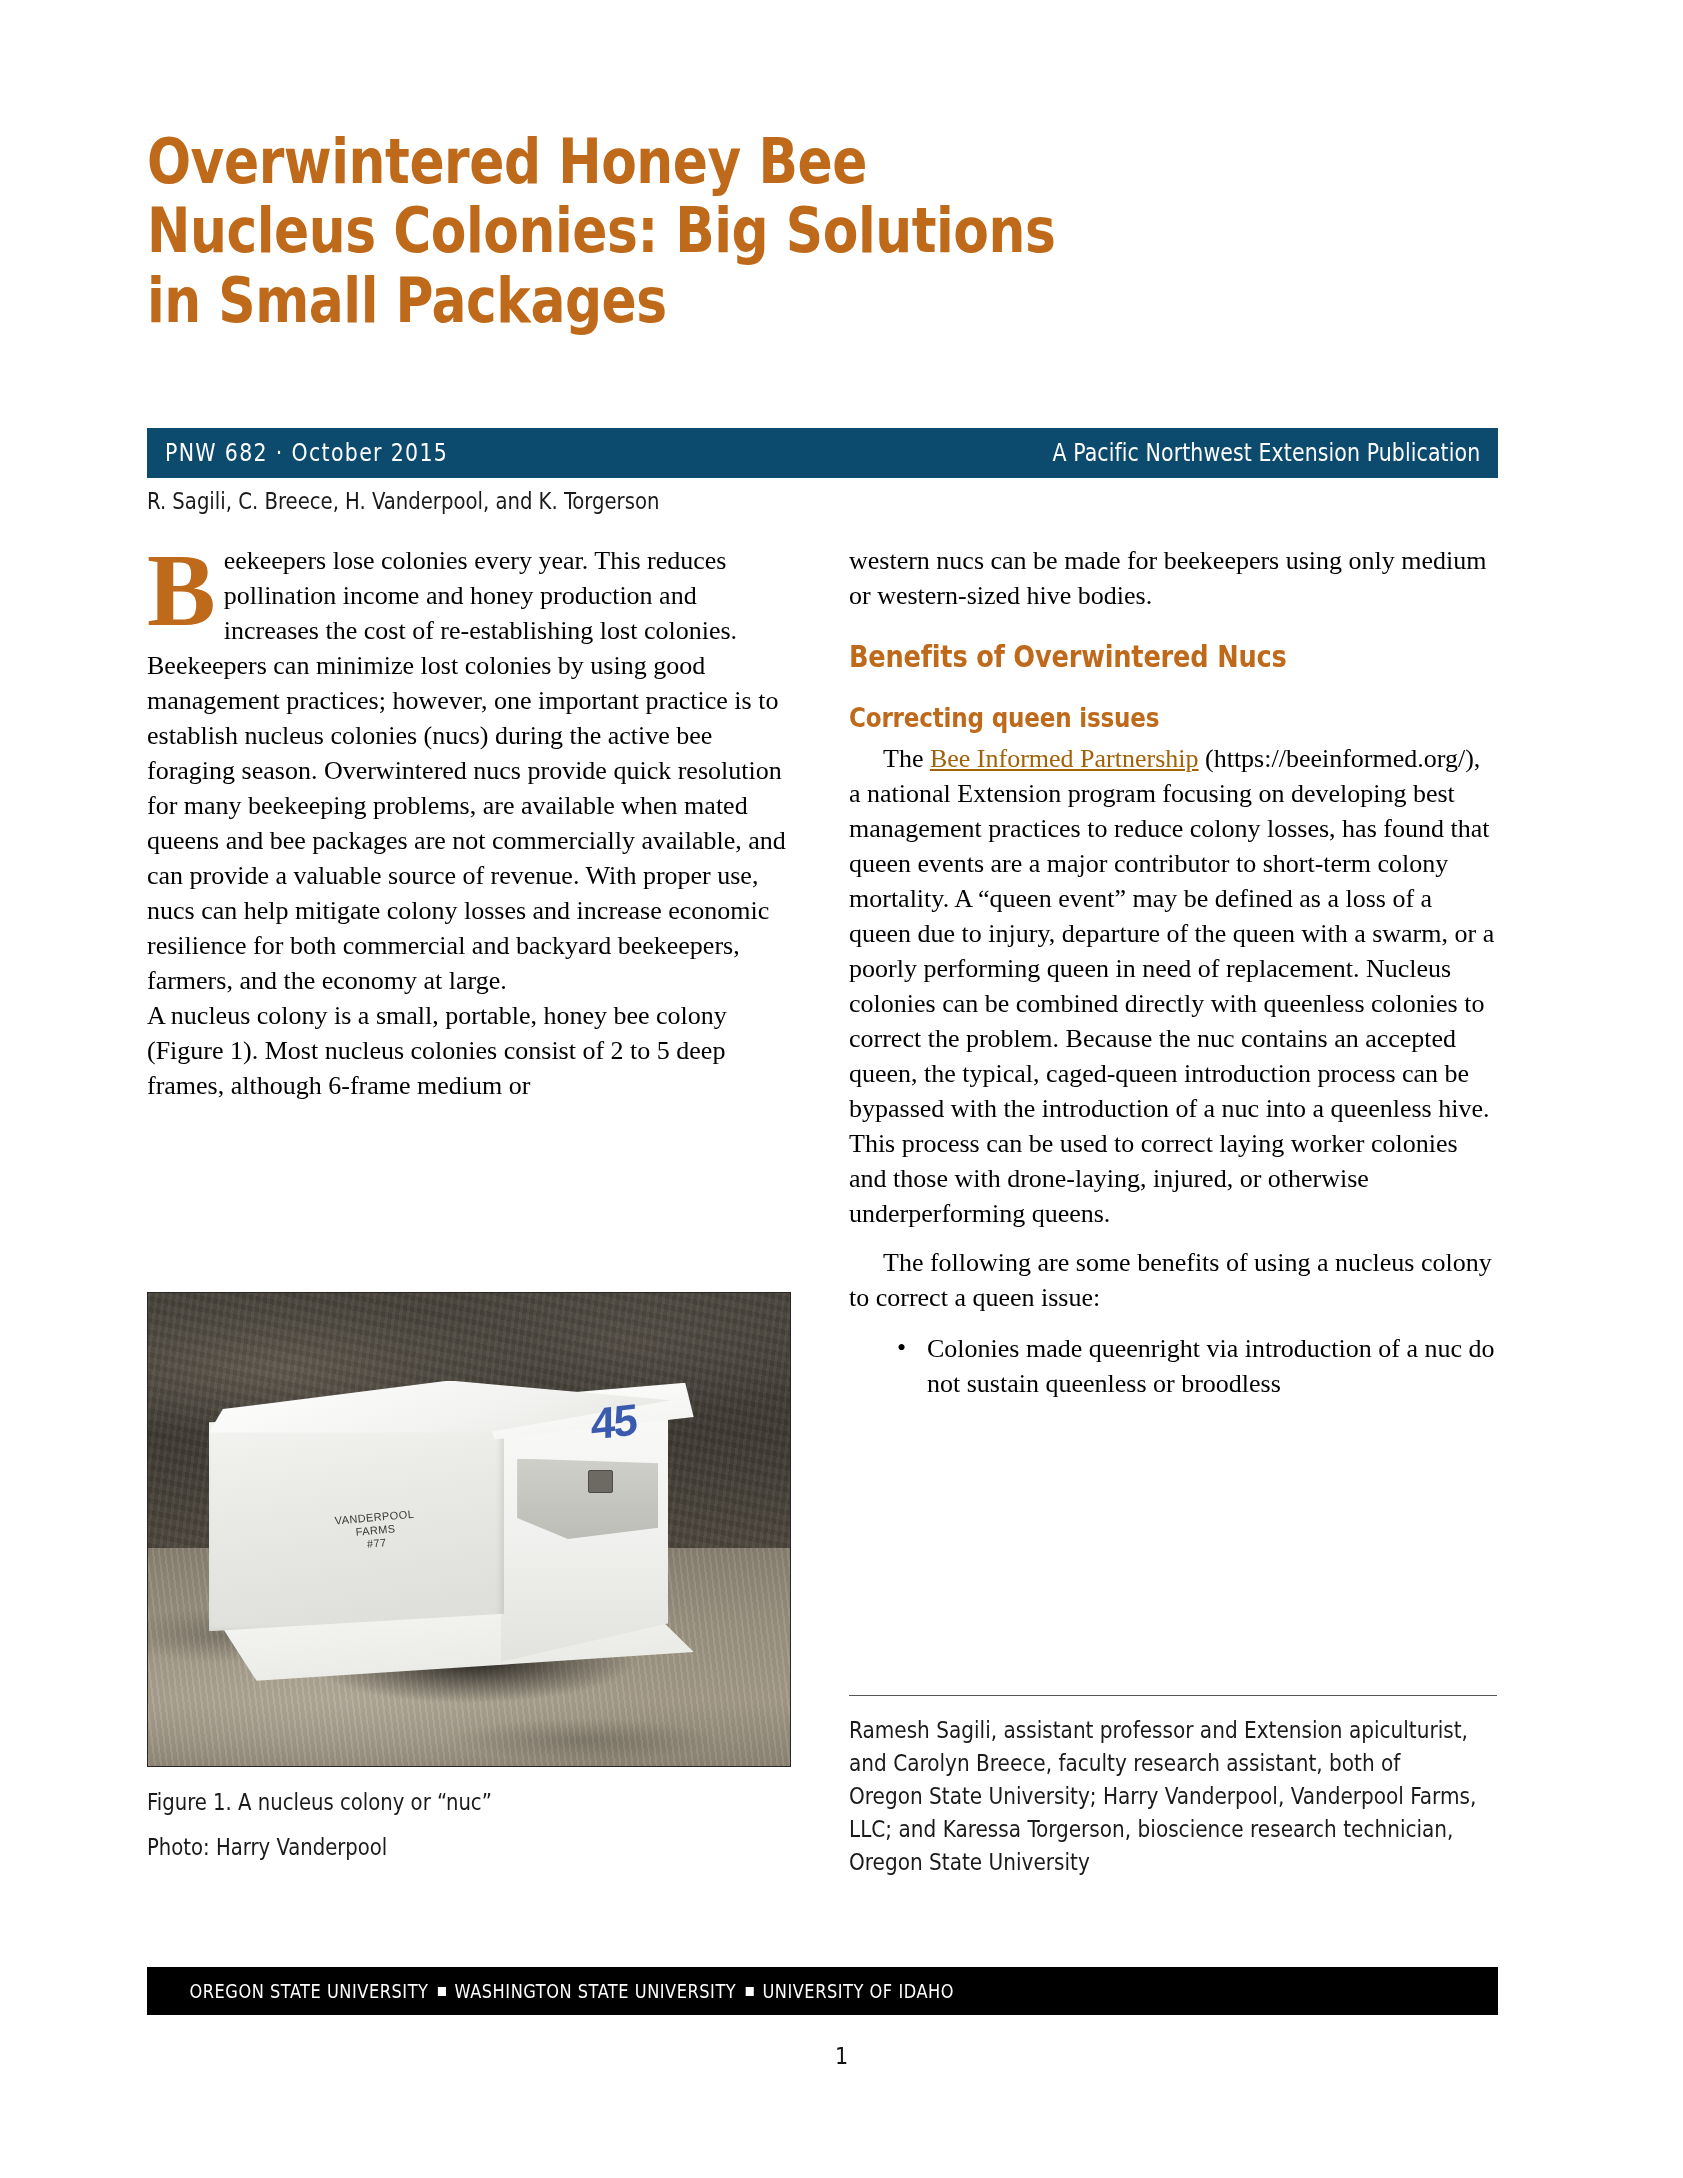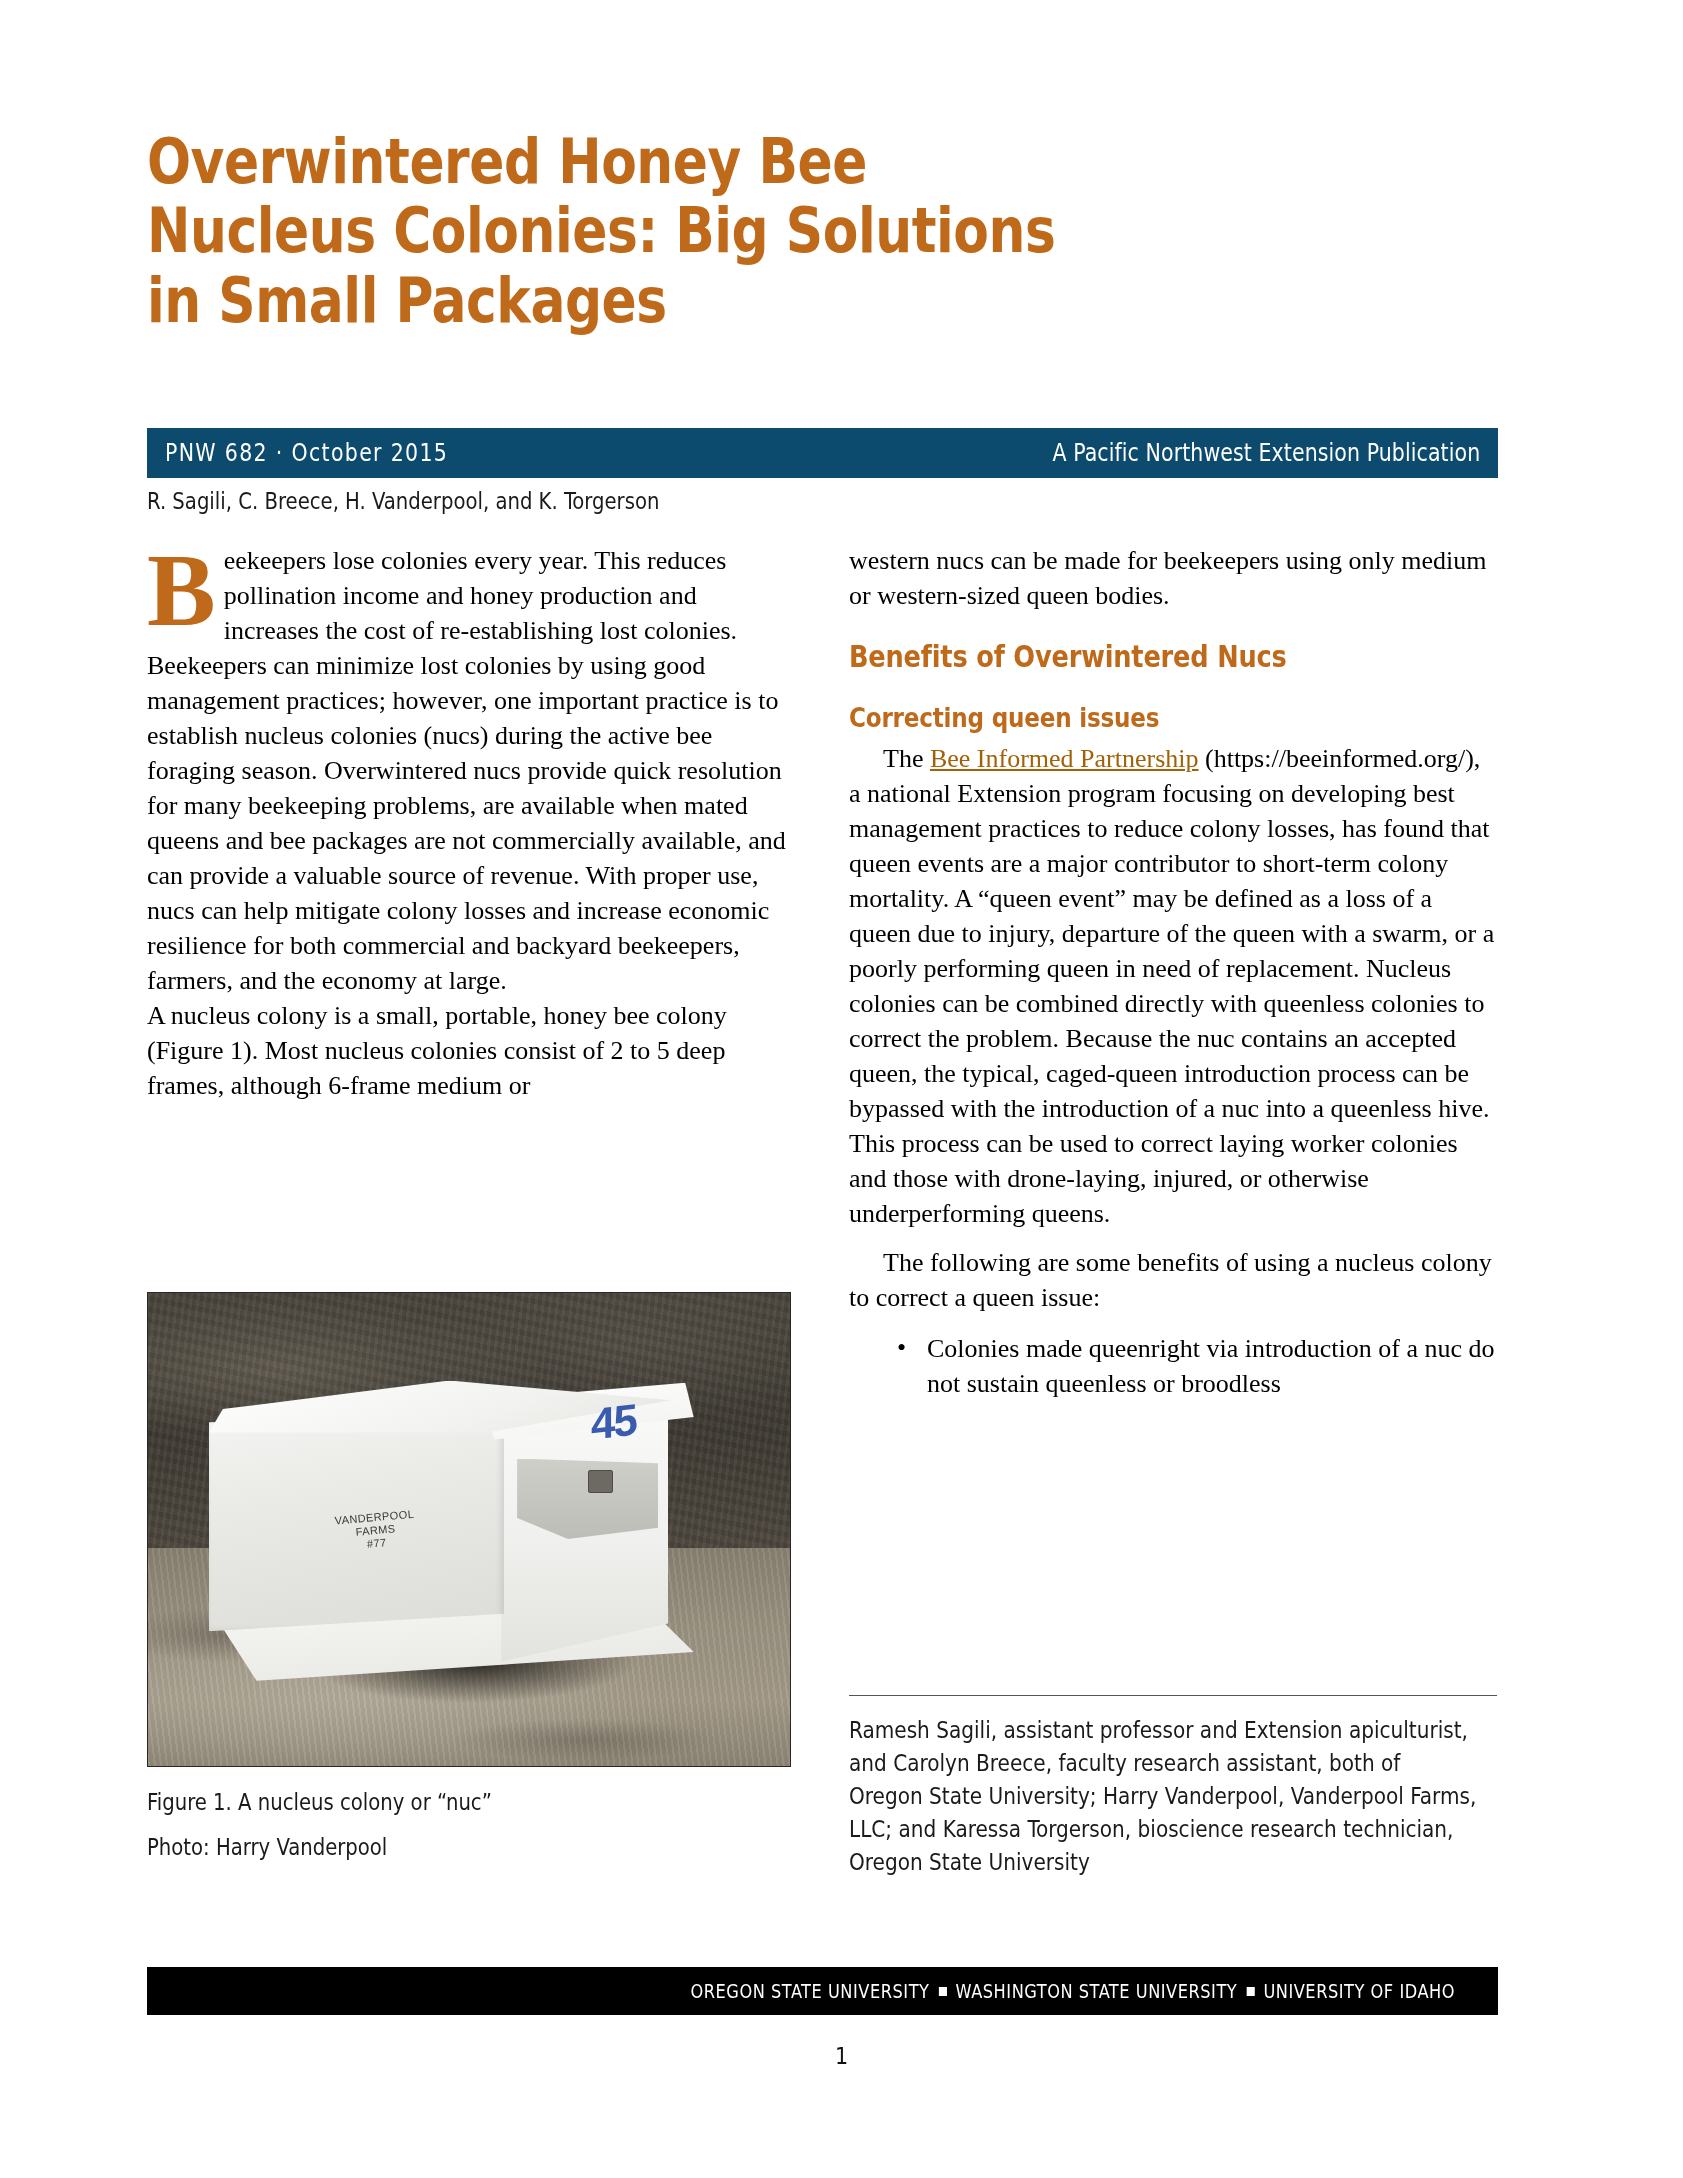--- a/index.html
+++ b/index.html
@@ -358,21 +358,21 @@
   
   .footer-bar {
     position: absolute;
     left: 147px;
     top: 1967px;
     width: 1351px;
     height: 48px;
     background: #000000;
     display: flex;
     align-items: center;
-    justify-content: flex-end;
+    justify-content: flex-start;
   }
   .footer-text {
     font-family: "DejaVu Sans Condensed", "Liberation Sans Narrow", "Liberation Sans", sans-serif;
     font-size: 20px;
     color: #ffffff;
     letter-spacing: 0.6px;
     transform: scaleX(0.9);
     display: flex;
     align-items: center;
     gap: 10px;
@@ -413,21 +413,21 @@
   </div>
 
   <div class="byline">R. Sagili, C. Breece, H. Vanderpool, and K. Torgerson</div>
 
   <div class="col-left">
     <p class="dropcap-para"><span class="dropcap">B</span><span>eekeepers lose colonies every year. This reduces pollination income and honey production and increases the cost of re-establishing lost colonies. Beekeepers can minimize lost colonies by using good management practices; however, one important practice is to establish nucleus colonies (nucs) during the active bee foraging season. Overwintered nucs provide quick resolution for many beekeeping problems, are available when mated queens and bee packages are not commercially available, and can provide a valuable source of revenue. With proper use, nucs can help mitigate colony losses and increase economic resilience for both commercial and backyard beekeepers, farmers, and the economy at large.</span></p>
     <p class="body">A nucleus colony is a small, portable, honey bee colony (Figure 1). Most nucleus colonies consist of 2 to 5 deep frames, although 6-frame medium or</p>
   </div>
 
   <div class="col-right">
-    <p class="body noindent">western nucs can be made for beekeepers using only medium or western-sized queen bodies.</p>
+    <p class="body noindent">western nucs can be made for beekeepers using only medium or western-sized hive bodies.</p>
 
     <h2 class="sec">Benefits of Overwintered Nucs</h2>
 
 
     <h3 class="sub">Correcting queen issues</h3>
 
     <p class="body noindent" style="text-indent:34px;"><span>The </span><a class="link" href="#">Bee Informed Partnership</a><span> (https://beeinformed.org/), a national Extension program focusing on developing best management practices to reduce colony losses, has found that queen events are a major contributor to short-term colony mortality. A “queen event” may be defined as a loss of a queen due to injury, departure of the queen with a swarm, or a poorly performing queen in need of replacement. Nucleus colonies can be combined directly with queenless colonies to correct the problem. Because the nuc contains an accepted queen, the typical, caged-queen introduction process can be bypassed with the introduction of a nuc into a queenless hive. This process can be used to correct laying worker colonies and those with drone-laying, injured, or otherwise underperforming queens.</span></p>
 
     <p class="body">The following are some benefits of using a nucleus colony to correct a queen issue:</p>
 

